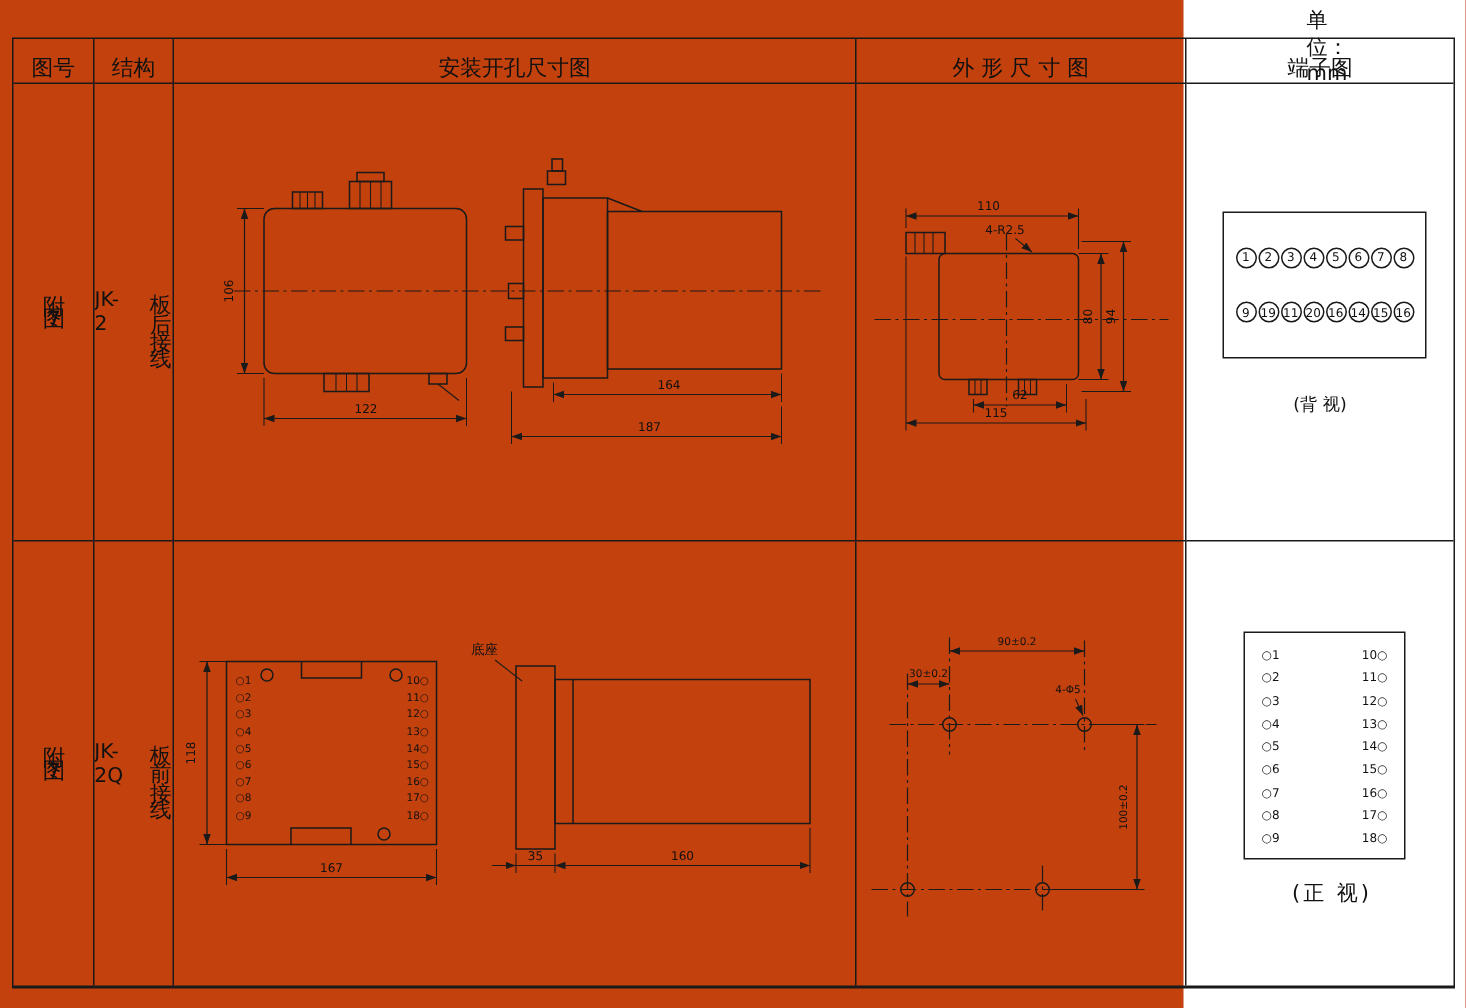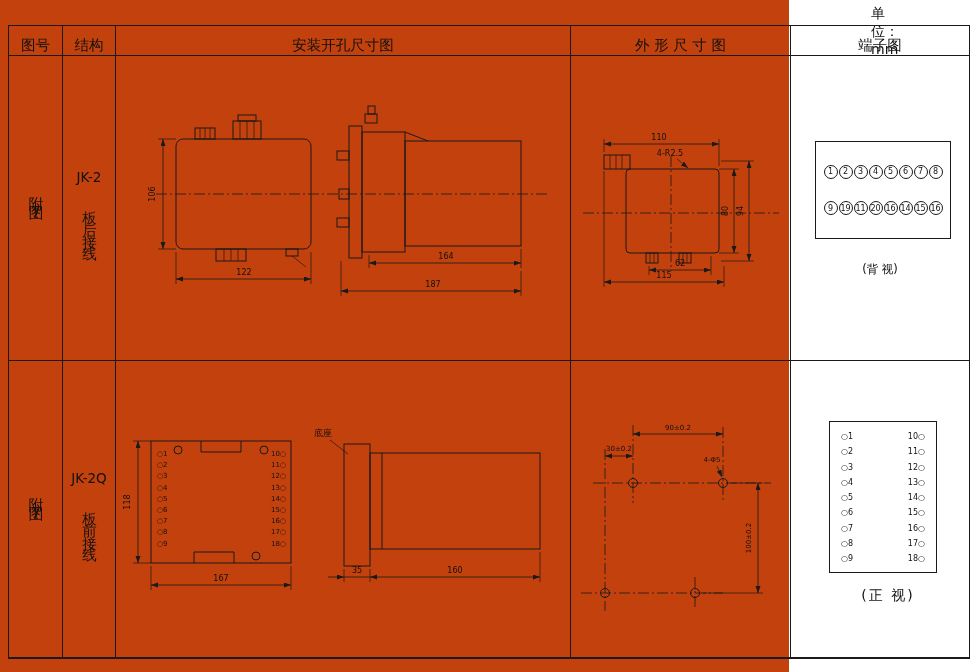--- a/index.html
+++ b/index.html
@@ -9,21 +9,21 @@
   .unit { position:absolute; top:5px; left:871px; font-size:14px; }
   .tbl { position:absolute; left:8px; top:25px; width:962px; height:634px;
          border:1.5px solid #1a1a1a; border-bottom-width:2.5px;
          display:grid; grid-template-columns:54px 53px 455px 220px 1fr;
          grid-template-rows:30px 305px 1fr; }
   .cell { position:relative; border-right:1px solid #1a1a1a; border-bottom:1px solid #1a1a1a; overflow:hidden; }
   .lc { border-right:none; }
   .lr { border-bottom:none; }
   .hd { display:flex; align-items:flex-end; justify-content:center; font-size:14.5px; white-space:pre; }
   .figcell { display:flex; align-items:center; justify-content:center; }
-  .structcell { display:flex; flex-direction:column; align-items:center; justify-content:center; gap:14px; }
+  .structcell { display:flex; flex-direction:row; align-items:center; justify-content:center; gap:14px; }
   .model { font-size:13.5px; }
   .vtext { writing-mode:vertical-lr; text-orientation:upright; letter-spacing:10px; font-size:15px; }
   .wiring { letter-spacing:12px; font-size:14.5px; }
   .cell > svg { position:absolute; left:0; top:0; }
   svg text { font-family:"DejaVu Sans",sans-serif; font-size:8px; fill:#111; }
   svg text.t7 { font-size:7px; }
   svg text.t9 { font-size:9px; }
   .ln { fill:none; stroke:#1a1a1a; stroke-width:1; }
   .cl { fill:none; stroke:#1a1a1a; stroke-width:0.8; stroke-dasharray:11 3 2 3; }
   .dim { fill:none; stroke:#1a1a1a; stroke-width:0.8; }

